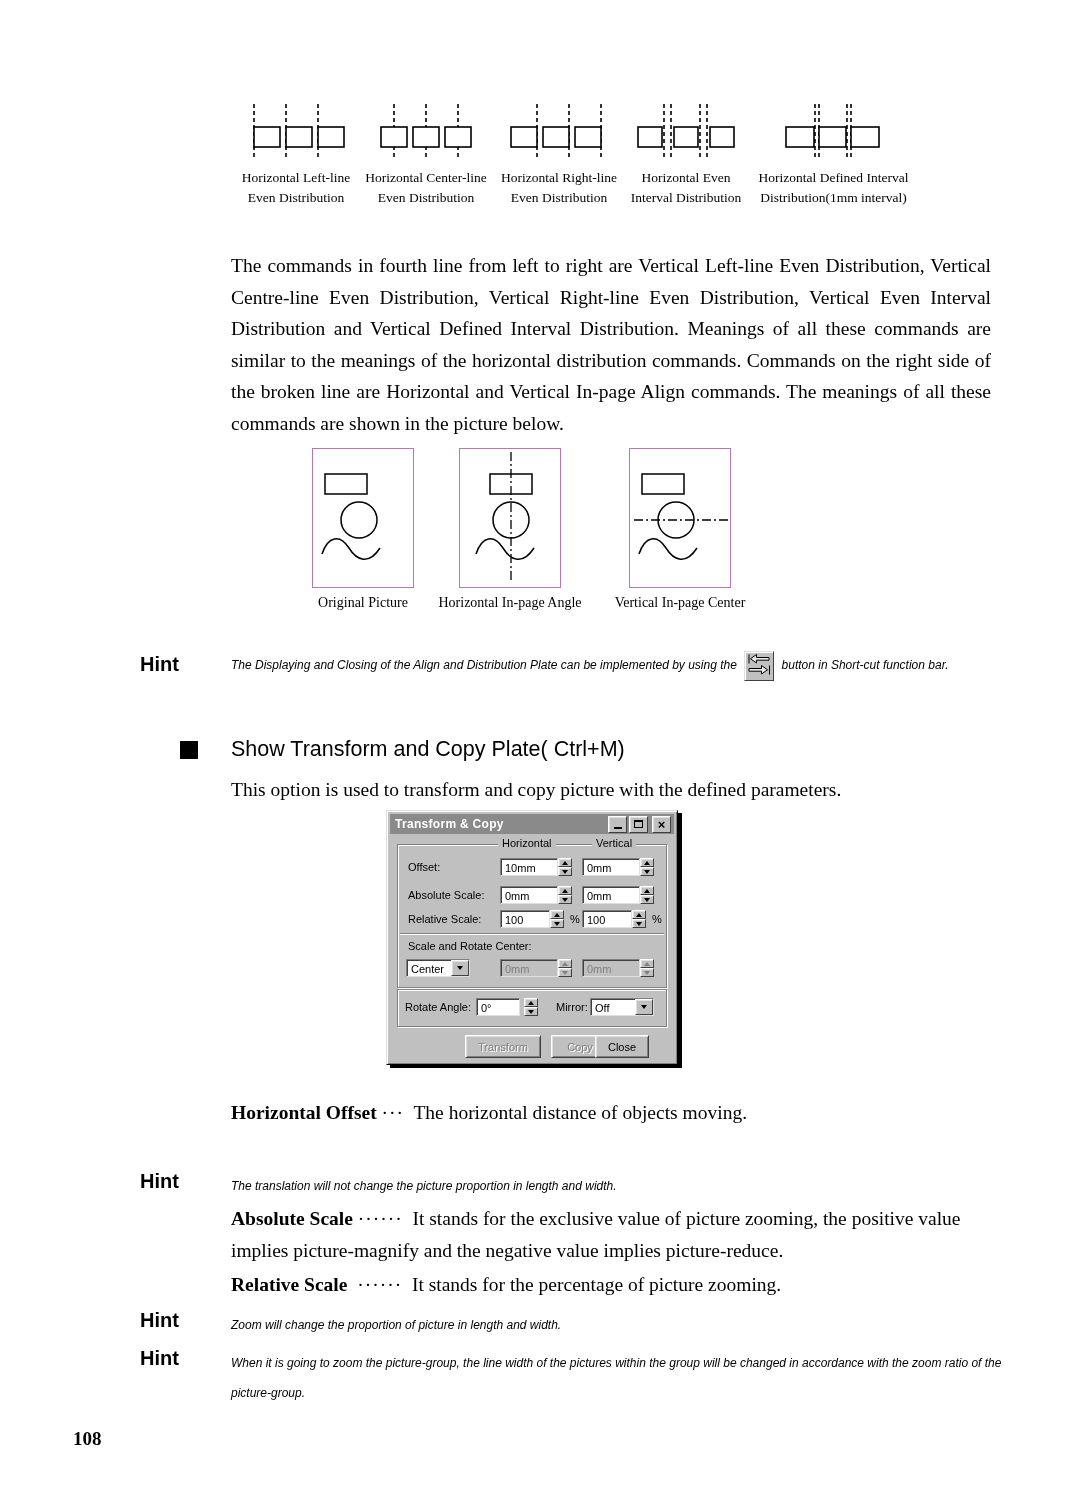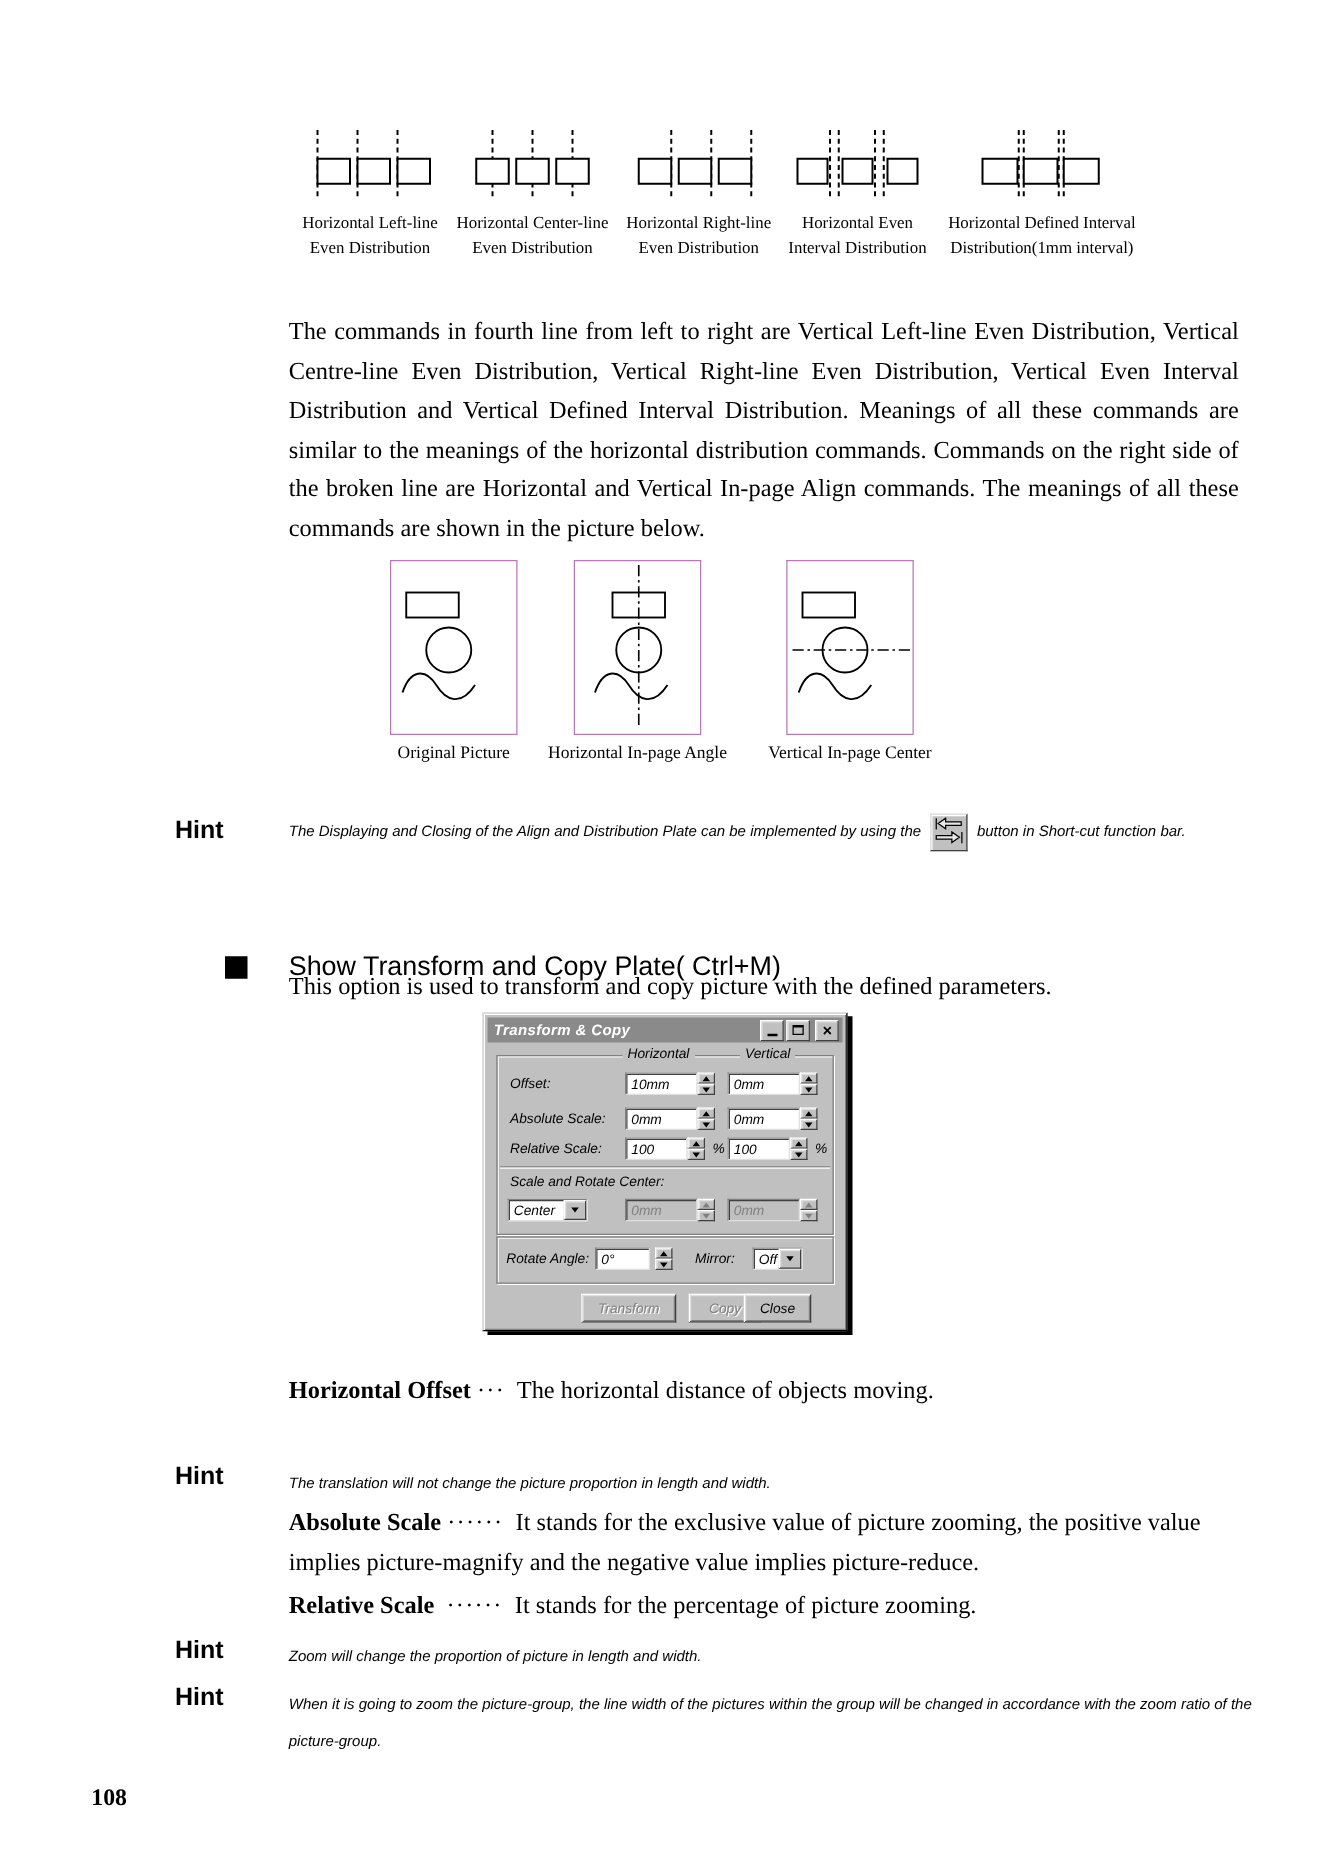--- a/index.html
+++ b/index.html
@@ -26,29 +26,29 @@
   .hint-label{position:absolute;left:140px;font-family:"Liberation Sans",sans-serif;
               font-weight:bold;font-size:20px;}
   .hint-text{position:absolute;left:231px;width:775px;font-family:"Liberation Sans",sans-serif;
              font-style:italic;font-size:12px;line-height:30px;margin:0;}
   .inline-btn{display:inline-block;vertical-align:middle;width:28px;height:28px;background:#c0c0c0;
               border:1px solid;border-color:#dfdfdf #404040 #404040 #dfdfdf;
               box-shadow:inset 1px 1px 0 #fff;margin:0 4px;}
   .inline-btn svg{display:block;margin:1px auto 0;}
 
   
-  .sec-head{position:absolute;top:761px;left:180px;font-family:"Liberation Sans",sans-serif;
+  .sec-head{position:absolute;top:737px;left:180px;font-family:"Liberation Sans",sans-serif;
             font-size:21.5px;display:flex;align-items:center;}
   .sec-bullet{width:18px;height:18px;background:#000;display:inline-block;margin-right:33px;}
 
   
   .dialog{position:absolute;left:386px;top:810px;width:290px;height:253px;background:#c0c0c0;
           border:1px solid;border-color:#dfdfdf #000 #000 #dfdfdf;
           box-shadow:inset 1px 1px 0 #fff,inset -1px -1px 0 #808080,4px 3px 0 #000;
-          font-family:"Liberation Sans",sans-serif;font-size:11px;font-style:italic;}
+          font-family:"Liberation Sans",sans-serif;font-size:11px;}
   .titlebar{position:absolute;left:3px;right:3px;top:3px;height:20px;background:#8a8a8a;
             display:flex;align-items:center;}
   .titlebar .ttl{color:#fff;font-weight:bold;font-size:12px;padding-left:5px;flex:1;
                  letter-spacing:.3px;}
   .tbtn{width:17px;height:15px;background:#c0c0c0;border:1px solid;border-color:#fff #404040 #404040 #fff;
         box-shadow:inset 1px 1px 0 #dfdfdf;margin-right:2px;display:flex;align-items:center;justify-content:center;}
   .tbtn.close{margin-left:2px;margin-right:3px;}
   .glyph-min{width:8px;height:2px;background:#000;margin-top:7px;}
   .glyph-max{width:9px;height:8px;border:1px solid #000;border-top:2px solid #000;box-sizing:border-box;}
   .glyph-x{font-weight:bold;font-size:13px;line-height:13px;font-family:"Liberation Sans",sans-serif;}
@@ -357,21 +357,21 @@
       <span class="d-field" style="left:78px;top:8px;width:44px">0°</span>
       <span class="spin" style="left:126px;top:8px">
         <span class="spin-b">
             <span class="tri-up"></span>
           </span>
         <span class="spin-b">
             <span class="tri-dn"></span>
           </span>
       </span>
       <span class="dlabel" style="left:158px;top:11px">Mirror:</span>
-      <span class="combo" style="left:204px;top:8px;width:40px">
+      <span class="combo" style="left:192px;top:8px;width:64px">
         <span class="ctext">Off</span>
         <span class="cbtn">
             <span class="tri-dn"></span>
           </span>
       </span>
     </div>
 
     <span class="btn95 dis" style="left:58px;top:224px;width:74px">Transform</span>
     <span class="btn95 dis" style="left:144px;top:224px;width:56px">Copy</span>
     <span class="btn95" style="left:208px;top:224px;width:52px">Close</span>

